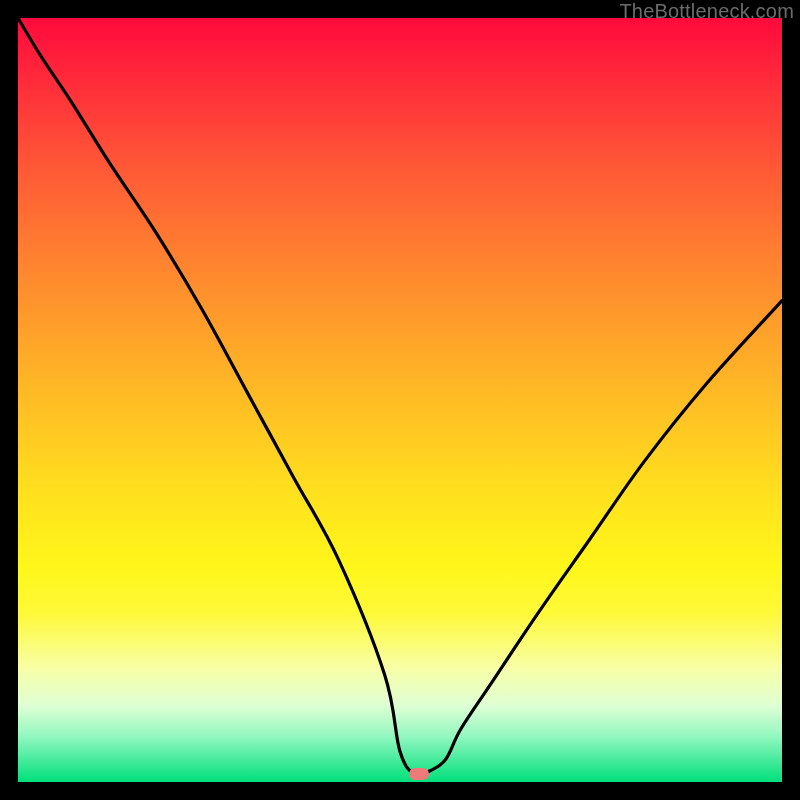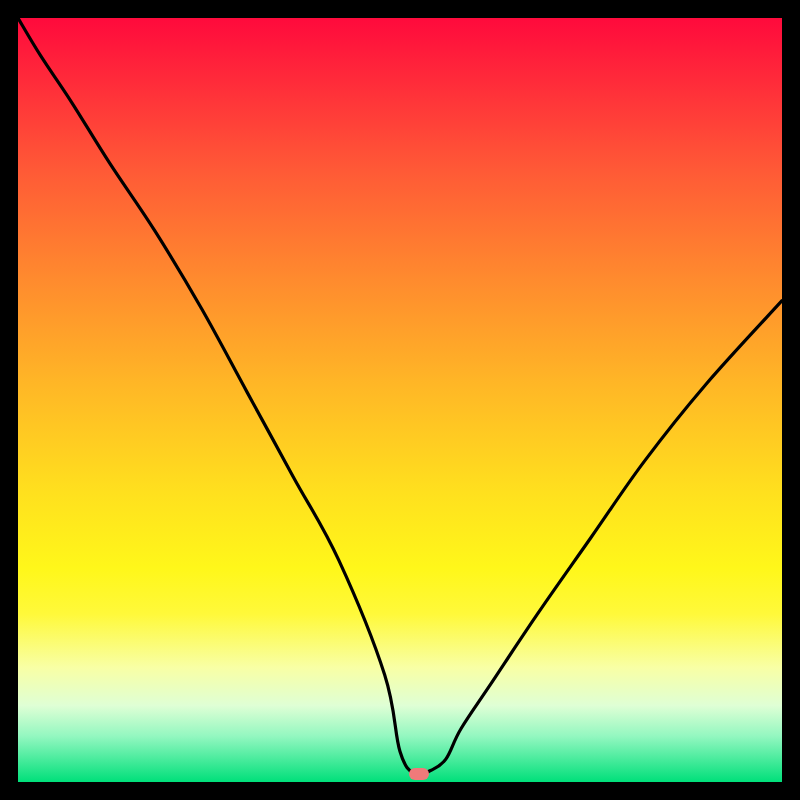--- a/index.html
+++ b/index.html
@@ -62,13 +62,14 @@
 <body>
 
 <div class="stage">
   <div class="plot">
     <div class="gradient"></div>
     <svg class="curve-canvas" viewBox="0 0 764 764" preserveAspectRatio="none">
       <path id="curve-path" d="M 0.00 0.00 C 4.13 6.88, 13.29 23.07, 22.92 38.20 C 32.55 53.33, 41.10 64.79, 53.48 84.04 C 65.86 103.29, 76.55 121.78, 91.68 145.16 C 106.81 168.54, 121.02 187.79, 137.52 213.92 C 154.02 240.05, 166.86 261.44, 183.36 290.32 C 199.86 319.20, 212.70 344.11, 229.20 374.36 C 245.70 404.61, 258.54 428.15, 275.04 458.40 C 291.54 488.65, 304.38 506.68, 320.88 542.44 C 337.38 578.20, 355.72 622.66, 366.72 657.04 C 377.72 691.42, 376.50 715.56, 382.00 733.44 C 387.50 751.32, 391.78 752.92, 397.28 756.36 C 402.78 759.80, 407.06 755.29, 412.56 752.54 C 418.06 749.79, 422.34 748.64, 427.84 741.08 C 433.34 733.52, 434.87 724.27, 443.12 710.52 C 451.37 696.77, 459.93 685.31, 473.68 664.68 C 487.43 644.05, 501.64 622.05, 519.52 595.92 C 537.40 569.79, 553.75 547.02, 573.00 519.52 C 592.25 492.02, 605.85 470.62, 626.48 443.12 C 647.11 415.62, 662.85 395.60, 687.60 366.72 C 712.35 337.84, 750.25 297.81, 764.00 282.68" fill="none" stroke="#000" stroke-width="3.2" stroke-linejoin="round" stroke-linecap="round"></path>
     </svg>
     <div class="marker" id="marker" style="width: 20px; height: 12px; left: 391.1px; top: 750.36px;"></div>
   </div>
+  <div class="watermark">TheBottleneck.com</div>
 </div>
 
 </body></html>

